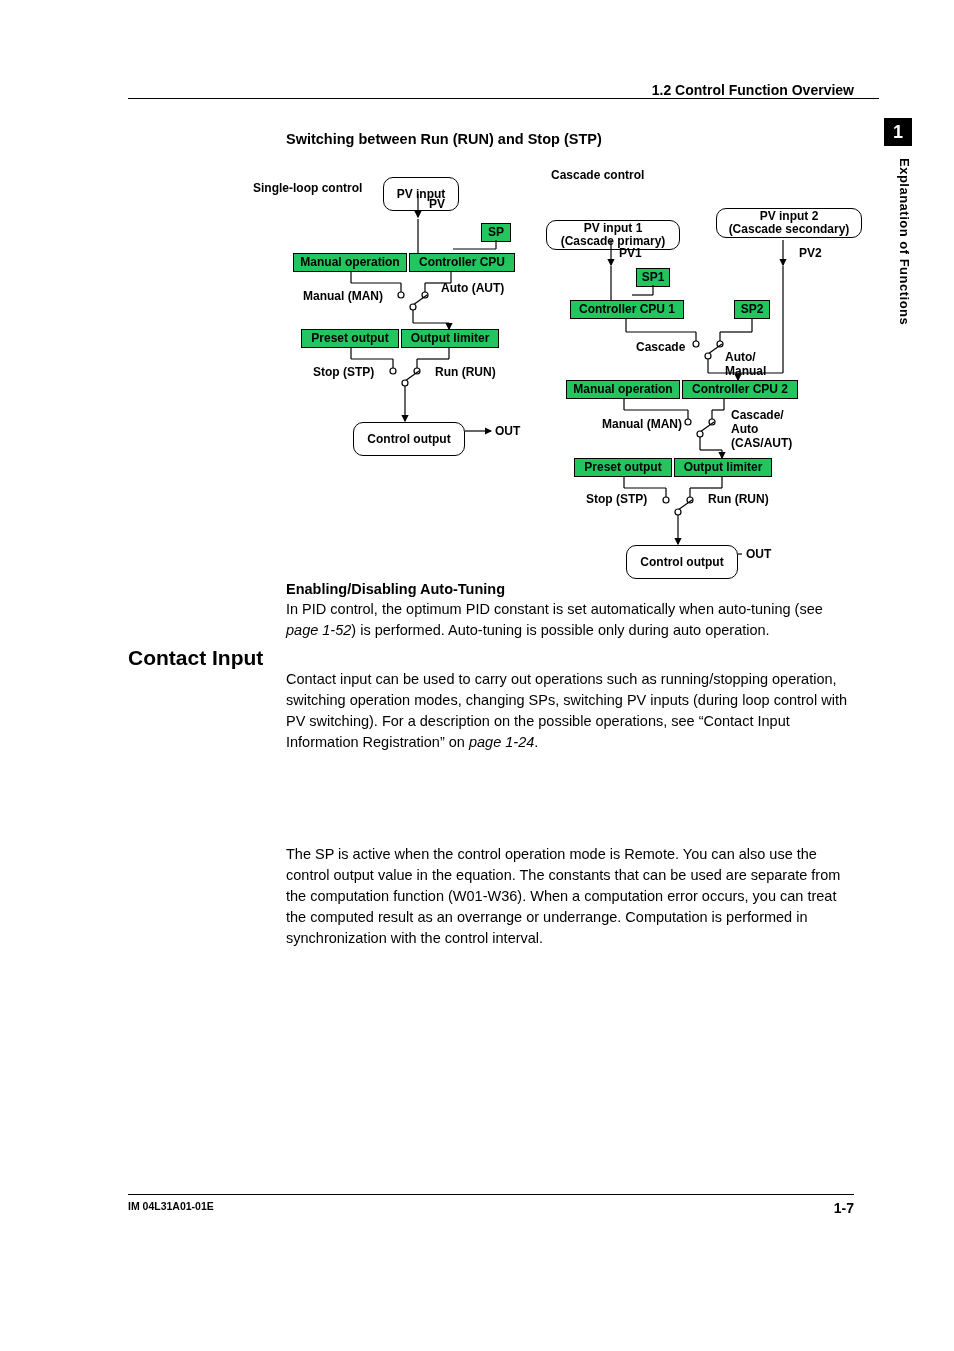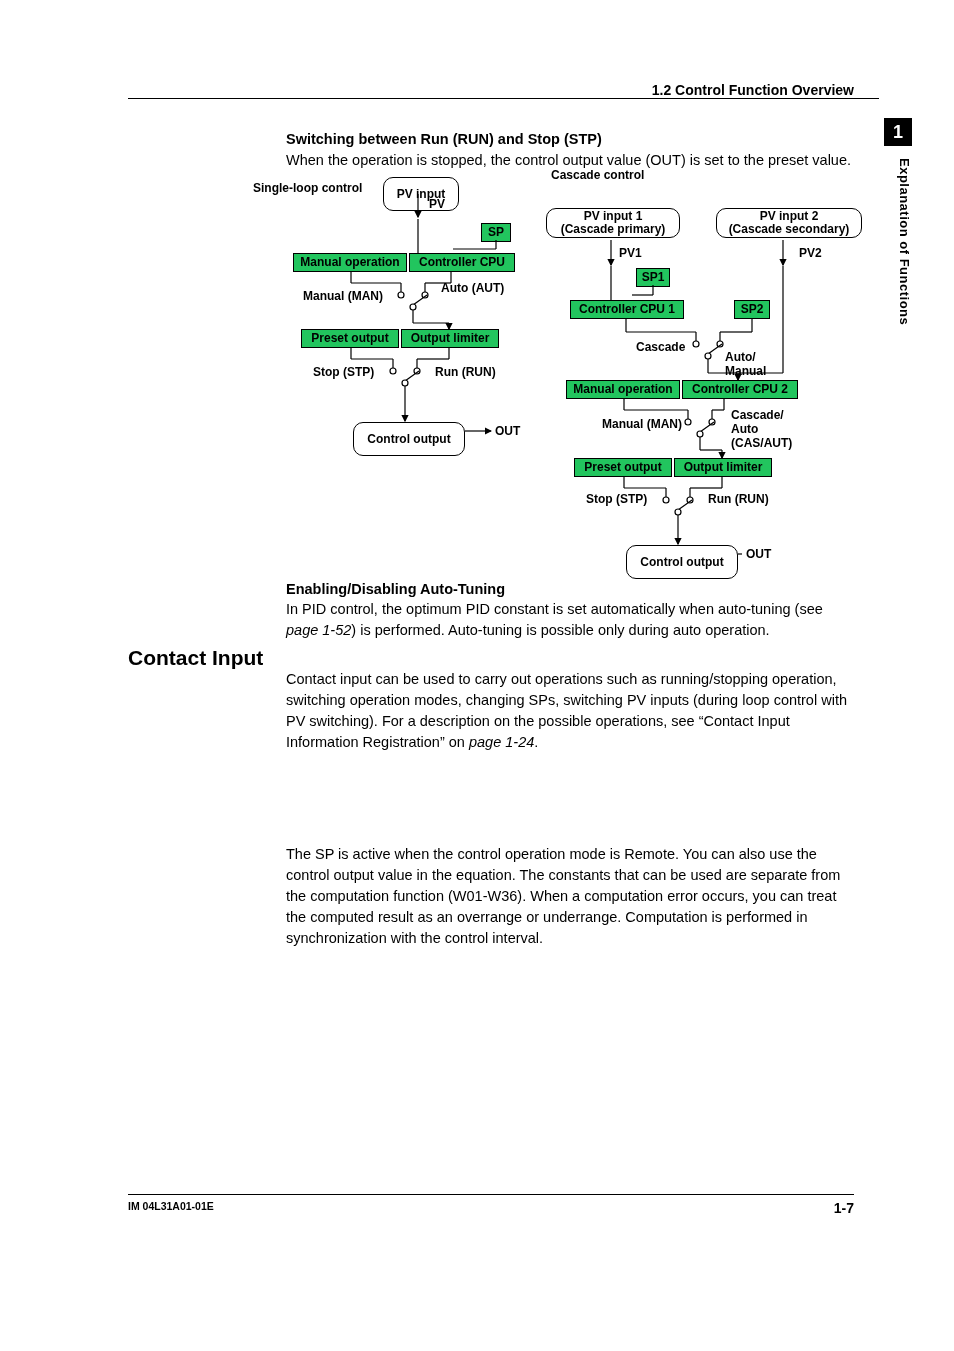--- a/index.html
+++ b/index.html
@@ -126,21 +126,20 @@
 <body>
 <div class="page">
 
 <span class="header-sec">1.2  Control Function Overview</span>
 <div class="header-line"></div>
 
 <div class="sidebar-tab">1</div>
 <div class="sidebar-text">Explanation of Functions</div>
 
 <div style="position:absolute; left:286px; top:131px;" class="h-sub">Switching between Run (RUN) and Stop (STP)</div>
-<div style="position:absolute; left:286px; top:150px; right:100px;" class="para">When the operation is stopped, the control output value (OUT) is set to the preset value.</div>
 
 <div class="diagram" style="left:253px; top:175px; width:300px; height:400px;">
   <span class="lbl" style="left:0; top:6px;">Single-loop control</span>
   <span class="rbox" style="left:130px; top:2px; width:62px;">PV input</span>
   <span class="lbl" style="left:176px; top:22px;">PV</span>
   <span class="box" style="left:228px; top:48px; width:28px;">SP</span>
 
   <span class="box" style="left:40px; top:78px; width:112px;">Manual operation</span>
   <span class="box" style="left:156px; top:78px; width:104px;">Controller CPU</span>
   <span class="lbl" style="left:50px; top:114px;">Manual (MAN)</span>
@@ -194,21 +193,21 @@
     <line class="arrow" x1="152" y1="206" x2="166" y2="196"></line>
     <circle class="switch" cx="152" cy="208" r="3"></circle>
     <line class="arrow" x1="152" y1="211" x2="152" y2="246" marker-end="url(#ah)"></line>
 
     <line class="arrow" x1="212" y1="256" x2="238" y2="256" marker-end="url(#ah)"></line>
   </svg>
 </div>
 
 <div class="diagram" style="left:546px; top:170px; width:330px; height:420px;">
   <span class="lbl" style="left:5px; top:-2px;">Cascade control</span>
-  <span class="rbox" style="left:0px; top:38px; width:120px; line-height:1.1; padding-top:1px; padding-bottom:1px;"><span>PV input 1</span><br><span>(Cascade primary)</span></span>
+  <span class="rbox" style="left:0px; top:50px; width:120px; line-height:1.1; padding-top:1px; padding-bottom:1px;"><span>PV input 1</span><br><span>(Cascade primary)</span></span>
   <span class="rbox" style="left:170px; top:38px; width:132px; line-height:1.1; padding-top:1px; padding-bottom:1px;"><span>PV input 2</span><br><span>(Cascade secondary)</span></span>
   <span class="lbl" style="left:73px; top:76px;">PV1</span>
   <span class="lbl" style="left:241px; top:76px;padding-left:12px;">PV2</span>
   <span class="box" style="left:90px; top:98px; width:32px;">SP1</span>
   <span class="box" style="left:24px; top:130px; width:112px;">Controller CPU 1</span>
   <span class="box" style="left:188px; top:130px; width:34px;">SP2</span>
   <span class="lbl" style="left:90px; top:170px;">Cascade</span>
   <span class="lbl" style="left:179px; top:180px;"><span>Auto/</span><br><span>Manual</span></span>
   <span class="box" style="left:20px; top:210px; width:112px;">Manual operation</span>
   <span class="box" style="left:136px; top:210px; width:114px;">Controller CPU 2</span>

